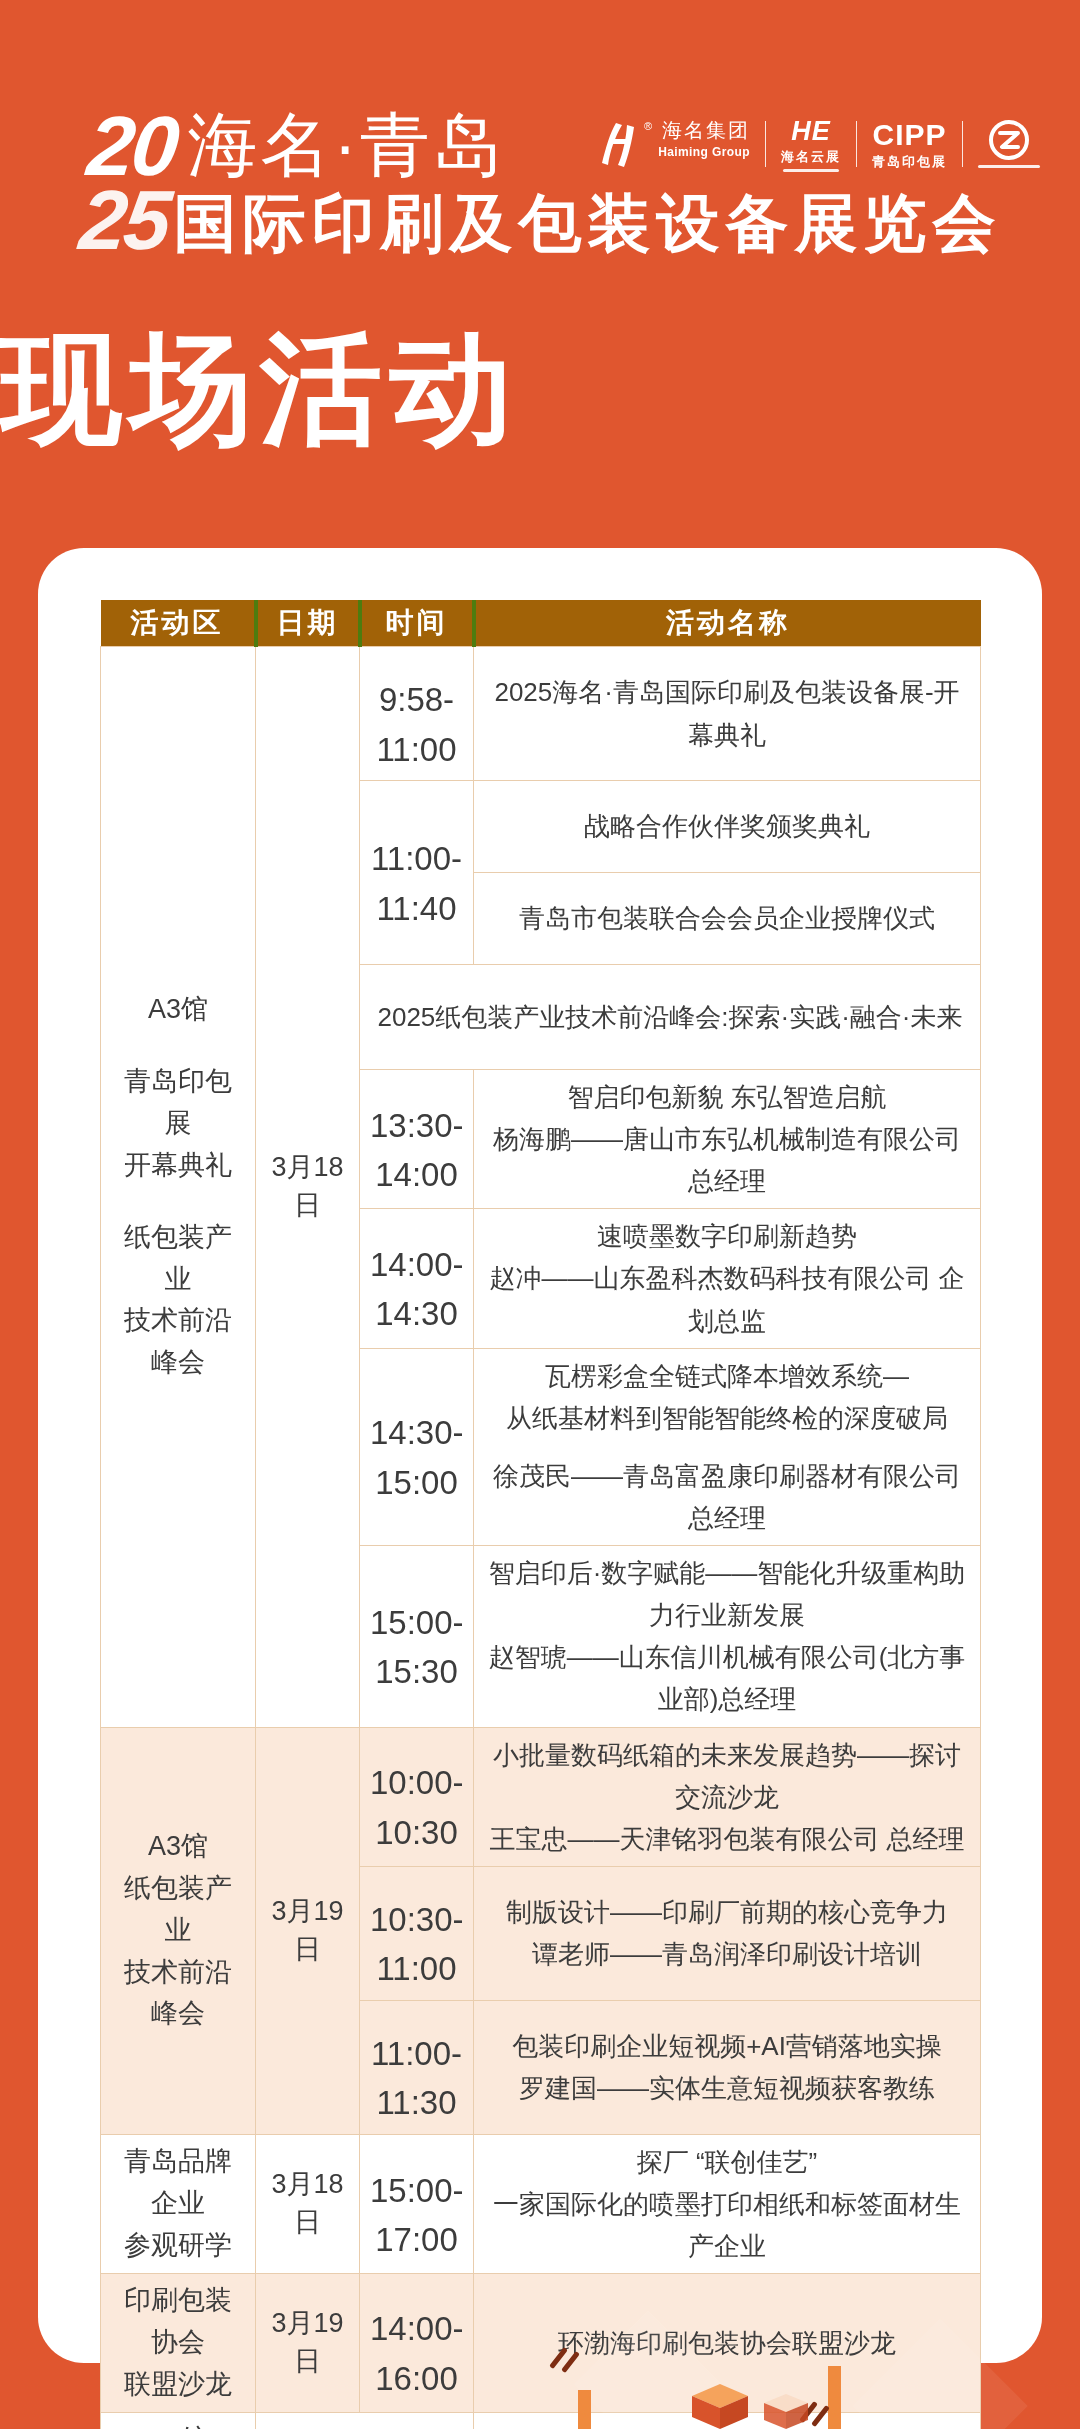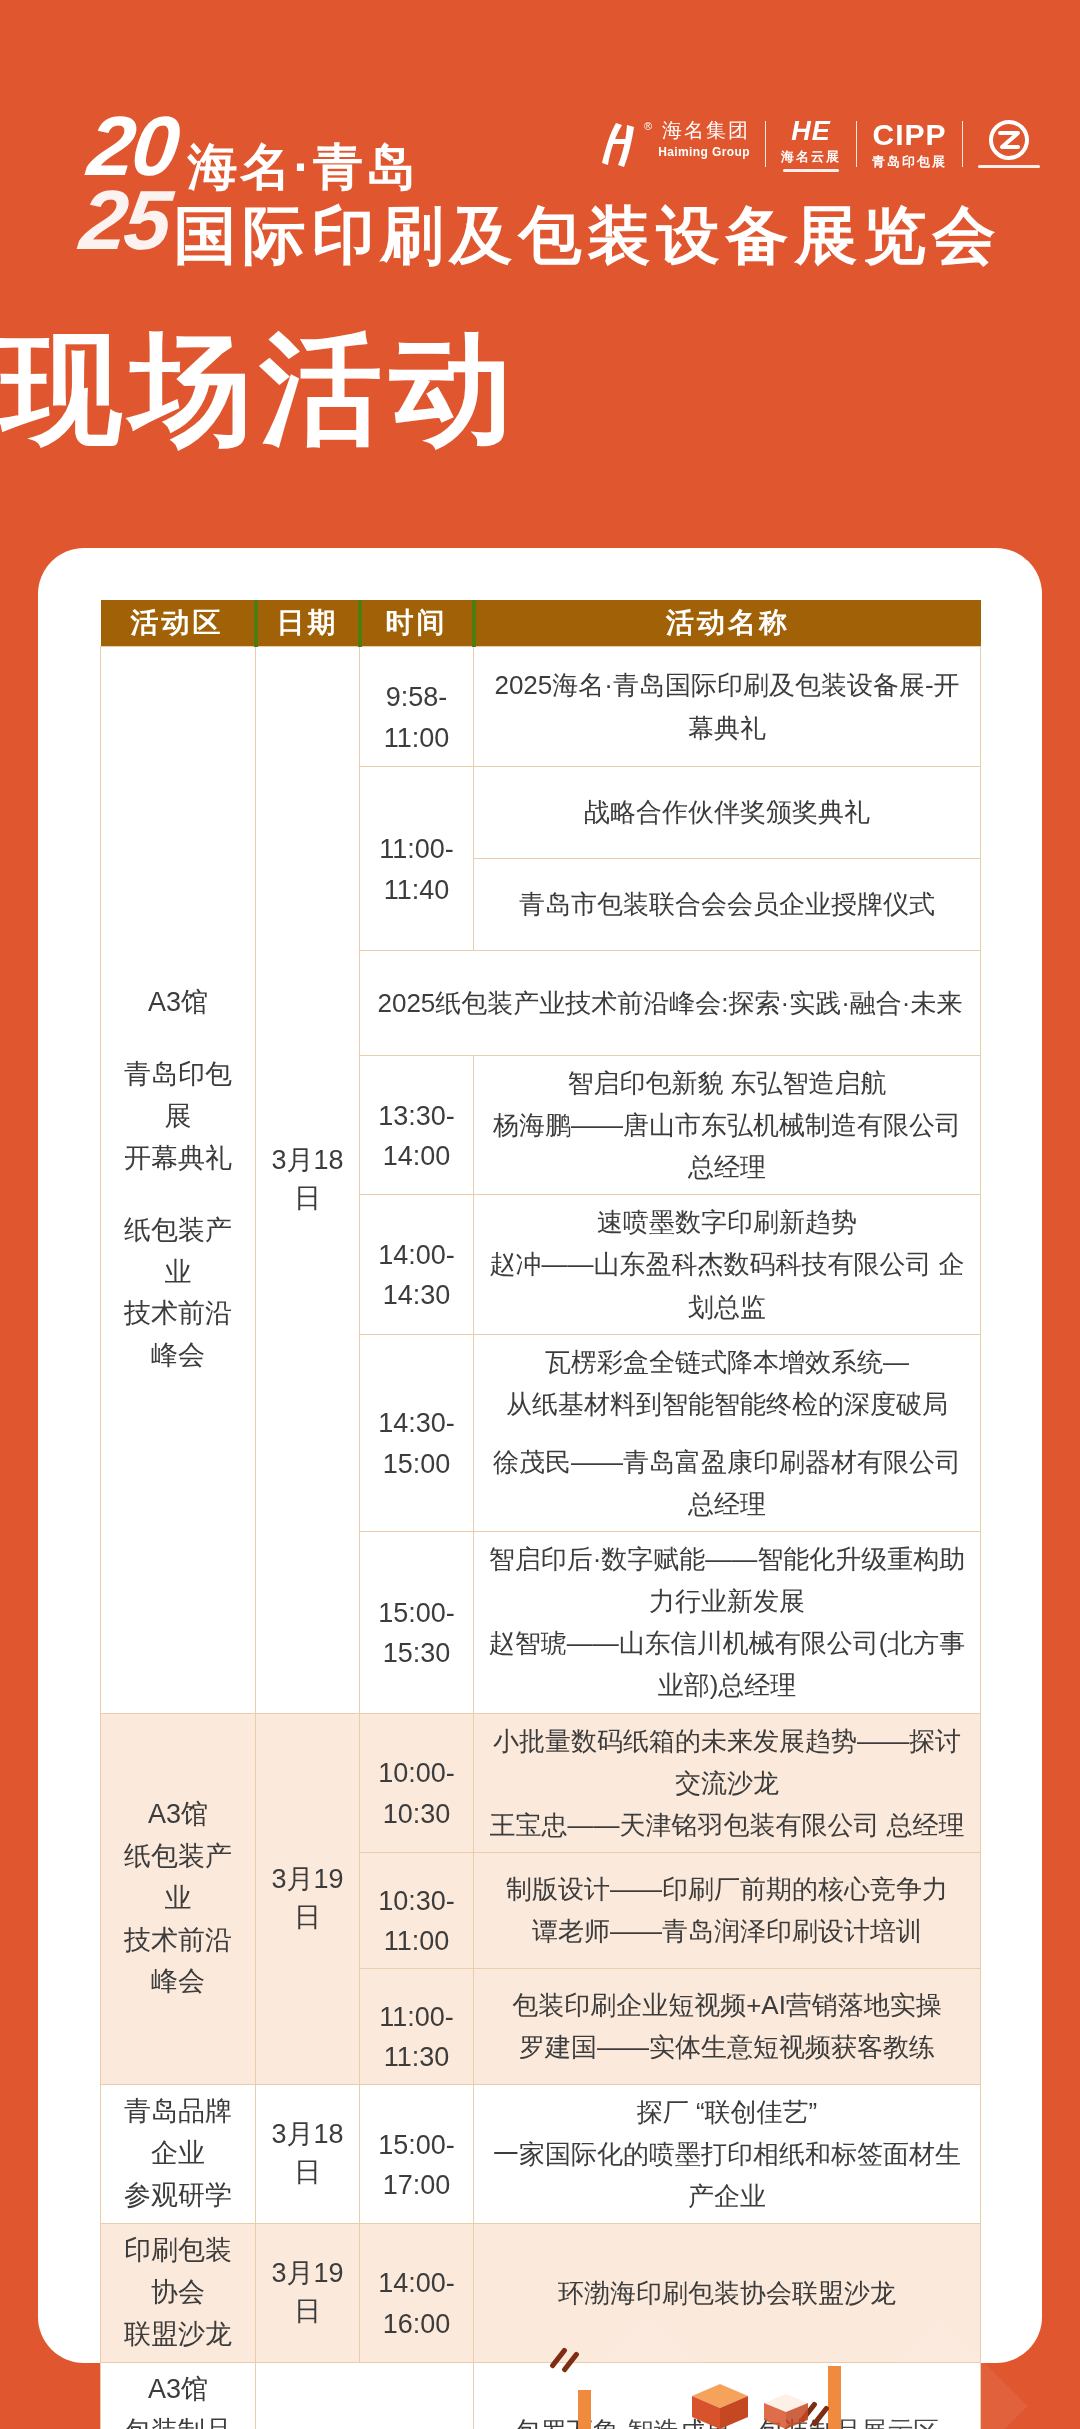--- a/index.html
+++ b/index.html
@@ -8,21 +8,21 @@
     background:#E0562F;
     font-family:"Liberation Sans","DejaVu Sans",sans-serif;
     -webkit-font-smoothing:antialiased;
   }
   
   .brand{position:absolute;left:84px;top:110px;display:flex;color:#fff;}
   .year{display:flex;flex-direction:column;font-size:84px;line-height:.88;font-weight:800;
         font-style:italic;letter-spacing:-3px;transform:skewX(-6deg);}
   .year span:nth-child(2){opacity:.93;}
   .brand-text{margin-left:16px;}
-  .bt1{font-size:50px;font-weight:700;line-height:1.02;letter-spacing:3px;margin-top:32px;}
+  .bt1{font-size:70px;font-weight:400;line-height:1.02;letter-spacing:3px;}
   .bt2{font-size:63px;font-weight:900;letter-spacing:6px;line-height:1.08;margin:8px 0 6px -14px;white-space:nowrap;}
   .bt3{font-size:18px;font-weight:500;letter-spacing:.6px;margin:14px 0 0 -40px;opacity:.97;white-space:nowrap;}
   
   .logos{position:absolute;right:40px;top:116px;display:flex;align-items:center;gap:15px;color:#fff;}
   .logo-sep{width:1px;height:46px;background:rgba(255,255,255,.85);}
   .logo{display:flex;flex-direction:column;align-items:center;line-height:1.15;}
   .logo-row{display:flex;align-items:flex-start;gap:6px;}
   .hm-glyph{width:42px;height:50px;}
   .reg{font-size:11px;line-height:1;margin-top:2px;}
   .hm-cn{font-size:20px;font-weight:400;letter-spacing:2px;text-align:right;}
@@ -42,21 +42,21 @@
     background:#a16207;color:#fff;font-size:28px;font-weight:700;height:46px;
     letter-spacing:3px;padding:0;border:none;}
   .schedule th + th{border-left:4px solid #4d7c0f;}
   .schedule td{
     border:1px solid #E9CDAD;background:#fff;color:#3C3C3C;
     text-align:center;vertical-align:middle;padding:6px 10px;}
   .schedule td.peach{background:#FBE9DB;}
   .zline{font-size:27px;line-height:1.55;}
   .zgap{height:30px;}
   .dateTxt{font-size:27px;line-height:1.4;}
-  .timeTxt{font-size:27px;line-height:1.5;white-space:pre-line;margin-top:22px;}
+  .timeTxt{font-size:33px;line-height:1.5;white-space:pre-line;margin-top:22px;}
   .eline{font-size:26px;line-height:1.62;}
   .speaker{font-size:26px;line-height:1.62;margin-top:16px;}
   
   .diamond{position:absolute;background:rgba(255,255,255,.07);transform:rotate(45deg);}
   .d1{left:596px;top:2332px;width:104px;height:104px;}
   .d2{left:878px;top:2344px;width:124px;height:124px;}
   .ribbon{position:absolute;width:13px;background:#EF8A3E;}
   .rb1{left:578px;top:2390px;height:39px;}
   .rb2{left:828px;top:2366px;height:63px;}
   .tick{position:absolute;width:5px;height:24px;background:#7E2D12;border-radius:2px;}

